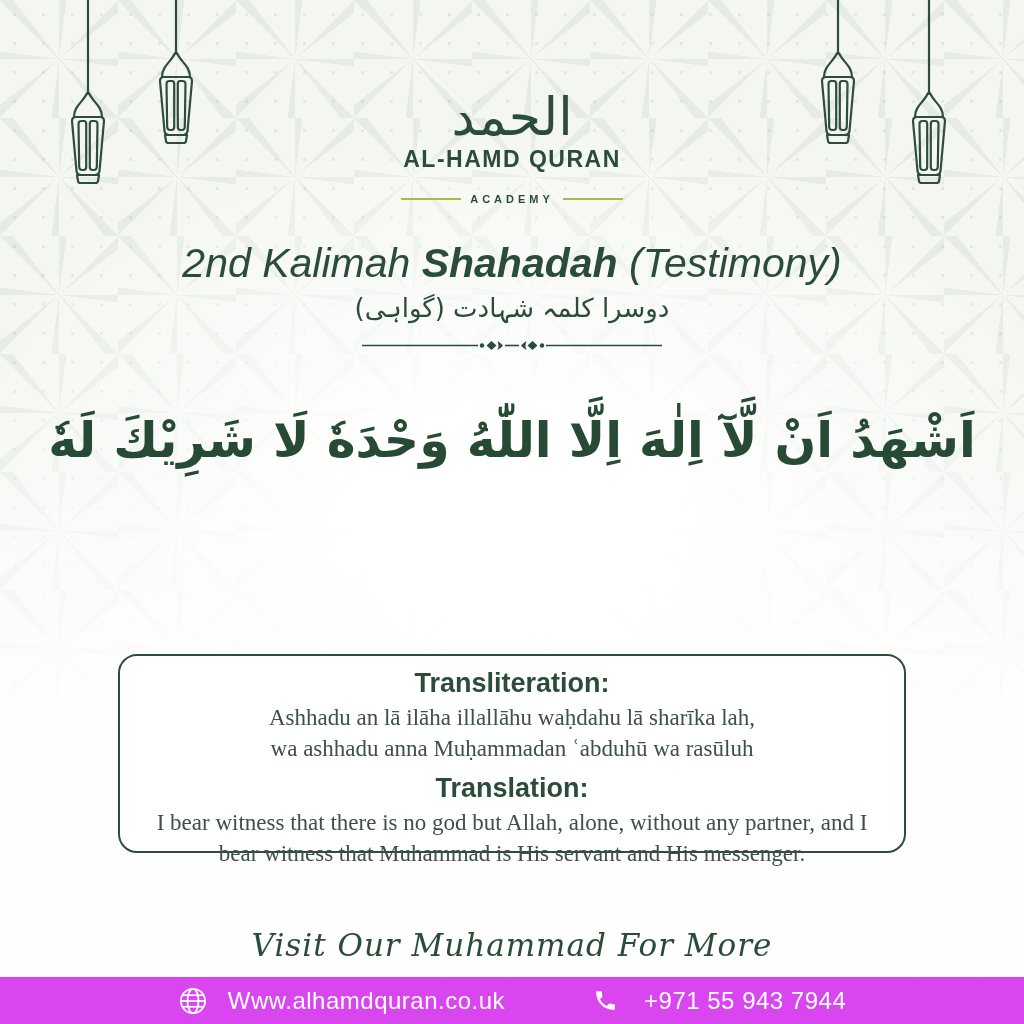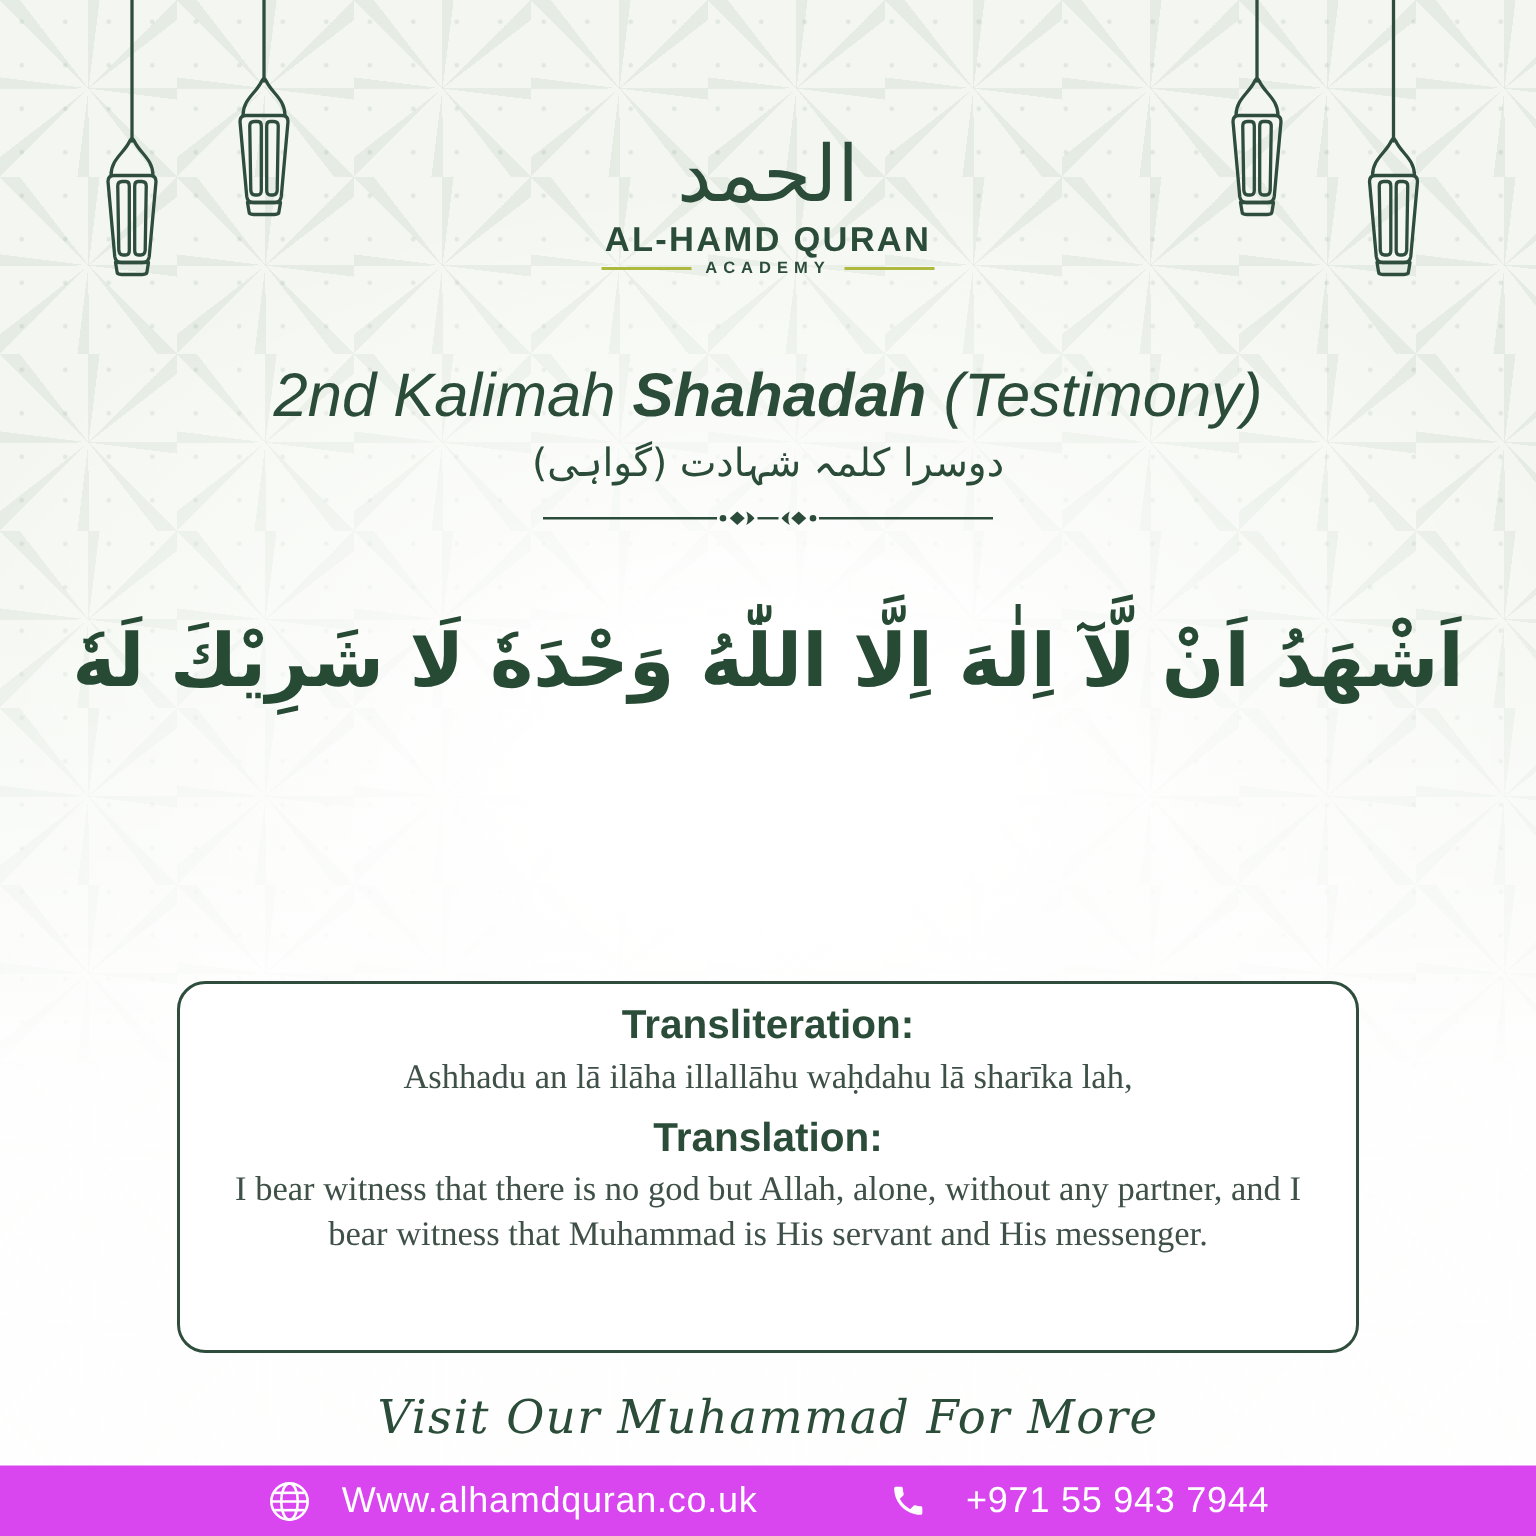--- a/index.html
+++ b/index.html
@@ -21,38 +21,38 @@
     background:
       radial-gradient(ellipse 58% 38% at 50% 50%, rgba(255,255,255,1) 25%, rgba(255,255,255,0) 100%),
       linear-gradient(180deg, rgba(255,255,255,0) 40%, rgba(255,255,255,0.94) 70%, rgba(255,255,255,0.94) 100%);
   }
   .lantern{position:absolute;}
   .lantern path, .lantern line{stroke:#2e4d3c;stroke-width:2.2;fill:none;stroke-linecap:round;stroke-linejoin:round;}
 
   .logo{position:absolute;top:90px;left:0;right:0;text-align:center;color:#2a4c38;}
   .logo-calligraphy{font-family:"DejaVu Sans",sans-serif;font-weight:normal;font-size:52px;line-height:1.05;}
   .logo-name{font-weight:bold;font-size:23px;letter-spacing:1.5px;margin-top:1px;}
-  .logo-sub{display:flex;align-items:center;justify-content:center;gap:9px;margin-top:0;}
+  .logo-sub{display:flex;align-items:center;justify-content:center;gap:9px;margin-top:20px;}
   .logo-sub-line{width:60px;height:2px;background:#aeba3f;}
   .logo-sub-text{font-size:11px;font-weight:bold;letter-spacing:4px;color:#2a4c38;}
 
   .title{position:absolute;top:240px;left:0;right:0;text-align:center;margin:0;
     font-style:italic;font-weight:400;font-size:41px;color:#2a4c38;white-space:pre-wrap;}
   .title .bold{font-weight:700;}
 
   .urdu{position:absolute;top:293px;left:0;right:0;text-align:center;direction:rtl;
     font-family:"DejaVu Sans",sans-serif;font-size:26px;color:#2a4c38;}
 
   .divider-wrap{position:absolute;top:337px;left:0;right:0;display:flex;justify-content:center;}
 
   .arabic{position:absolute;top:392px;left:0;right:0;text-align:center;direction:rtl;
     font-family:"DejaVu Sans",sans-serif;font-weight:bold;font-size:49px;line-height:97px;
     color:#274a35;white-space:nowrap;}
 
-  .card{position:absolute;left:118px;top:654px;width:788px;height:248px;box-sizing:border-box;
+  .card{position:absolute;left:118px;top:654px;width:788px;height:199px;box-sizing:border-box;
     background:#ffffff;border:2px solid #2e4d3c;border-radius:19px;text-align:center;padding-top:12px;}
   .card-heading{font-size:27px;font-weight:bold;color:#2a4c38;}
   .card-heading.second{margin-top:9px;}
   .card-text{font-size:23px;color:#3e5047;line-height:1.33;margin-top:4px;font-family:Liberation Serif, serif;}
   .translation-body{max-width:716px;margin:4px auto 0;}
 
   .tagline{position:absolute;top:927px;left:0;right:0;text-align:center;
     font-family:"DejaVu Serif",serif;font-style:italic;font-size:31px;color:#2a4c38;letter-spacing:1px;}
 
   .footer-bar{position:absolute;left:0;right:0;top:977px;height:47px;background:#d946ef;
@@ -133,20 +133,21 @@
 </div>
 
 <div class="arabic">
   <div>اَشْهَدُ اَنْ لَّآ اِلٰهَ اِلَّا اللّٰهُ وَحْدَهٗ لَا شَرِيْكَ لَهٗ</div>
 </div>
 
 <div class="card">
   <div class="card-heading">Transliteration:</div>
   <div class="card-text">
     <div>Ashhadu an lā ilāha illallāhu waḥdahu lā sharīka lah,</div>
+    <div>wa ashhadu anna Muḥammadan ʿabduhū wa rasūluh</div>
   </div>
   <div class="card-heading second">Translation:</div>
   <div class="card-text translation-body">I bear witness that there is no god but Allah, alone, without any partner, and I bear witness that Muhammad is His servant and His messenger.</div>
 </div>
 
 <div class="tagline">Visit Our Muhammad For More</div>
 
 <div class="footer-bar">
   <span class="footer-globe-icon">
     <svg width="30" height="30" viewBox="0 0 26 26" fill="none" stroke="#ffffff" stroke-width="1.5">

